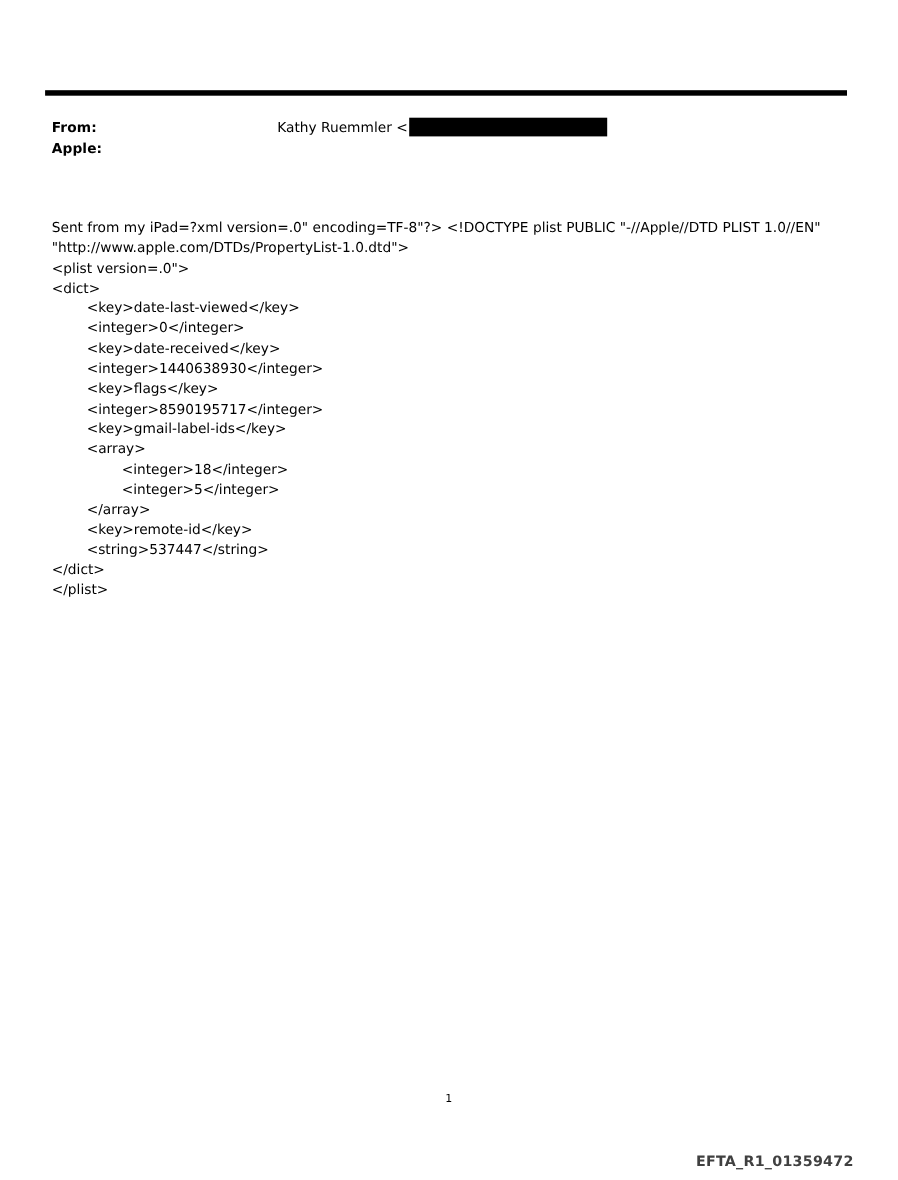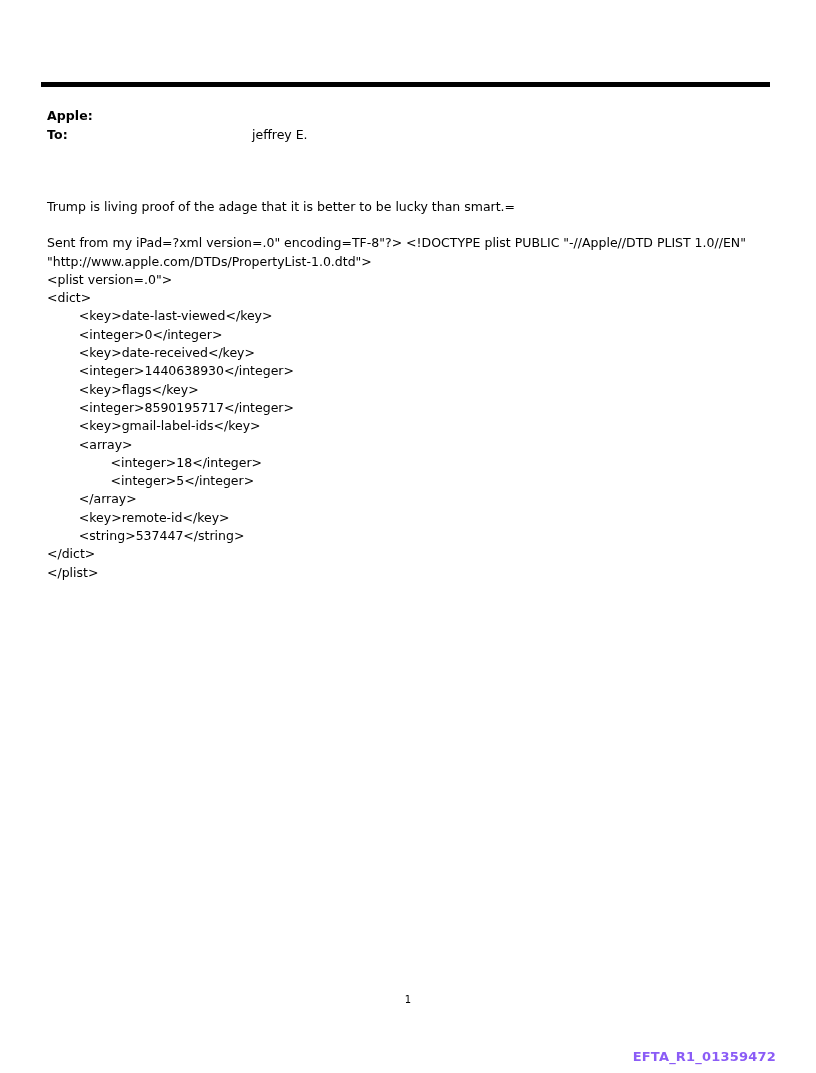--- a/index.html
+++ b/index.html
@@ -92,43 +92,42 @@
     font-size: 10px;
     color: #000;
   }
   .bates {
     position: absolute;
     right: 40px;
     top: 1049px;
     font-size: 13px;
     font-weight: bold;
     letter-spacing: 0.2px;
-    color: #8b5cf6;
+    color: #404040;
     padding-left: 12px;
   }
 </style>
 </head>
 <body>
 
 <div class="page">
 
   <div class="rule"></div>
 
   <div class="header-block">
     <div class="hdr-row">
-      <div class="hdr-label">Apple:</div>
+      <div class="hdr-label">From:</div>
+      <div class="hdr-value"><span>Kathy Ruemmler &lt;</span><span class="redaction"></span></div>
     </div>
     <div class="hdr-row">
-      <div class="hdr-label">To:</div>
-      <div class="hdr-value">jeffrey E.</div>
+      <div class="hdr-label">Apple:</div>
     </div>
   </div>
 
   <div class="body-text">
-    <p class="para">Trump is living proof of the adage that it is better to be lucky than smart.=</p>
     <p class="mono-block">Sent from my iPad=?xml version=.0" encoding=TF-8"?&gt; &lt;!DOCTYPE plist PUBLIC "-//Apple//DTD PLIST 1.0//EN"</p>
     <p class="mono-block">"http://www.apple.com/DTDs/PropertyList-1.0.dtd"&gt;
 &lt;plist version=.0"&gt;
 &lt;dict&gt;
         &lt;key&gt;date-last-viewed&lt;/key&gt;
         &lt;integer&gt;0&lt;/integer&gt;
         &lt;key&gt;date-received&lt;/key&gt;
         &lt;integer&gt;1440638930&lt;/integer&gt;
         &lt;key&gt;flags&lt;/key&gt;
         &lt;integer&gt;8590195717&lt;/integer&gt;

